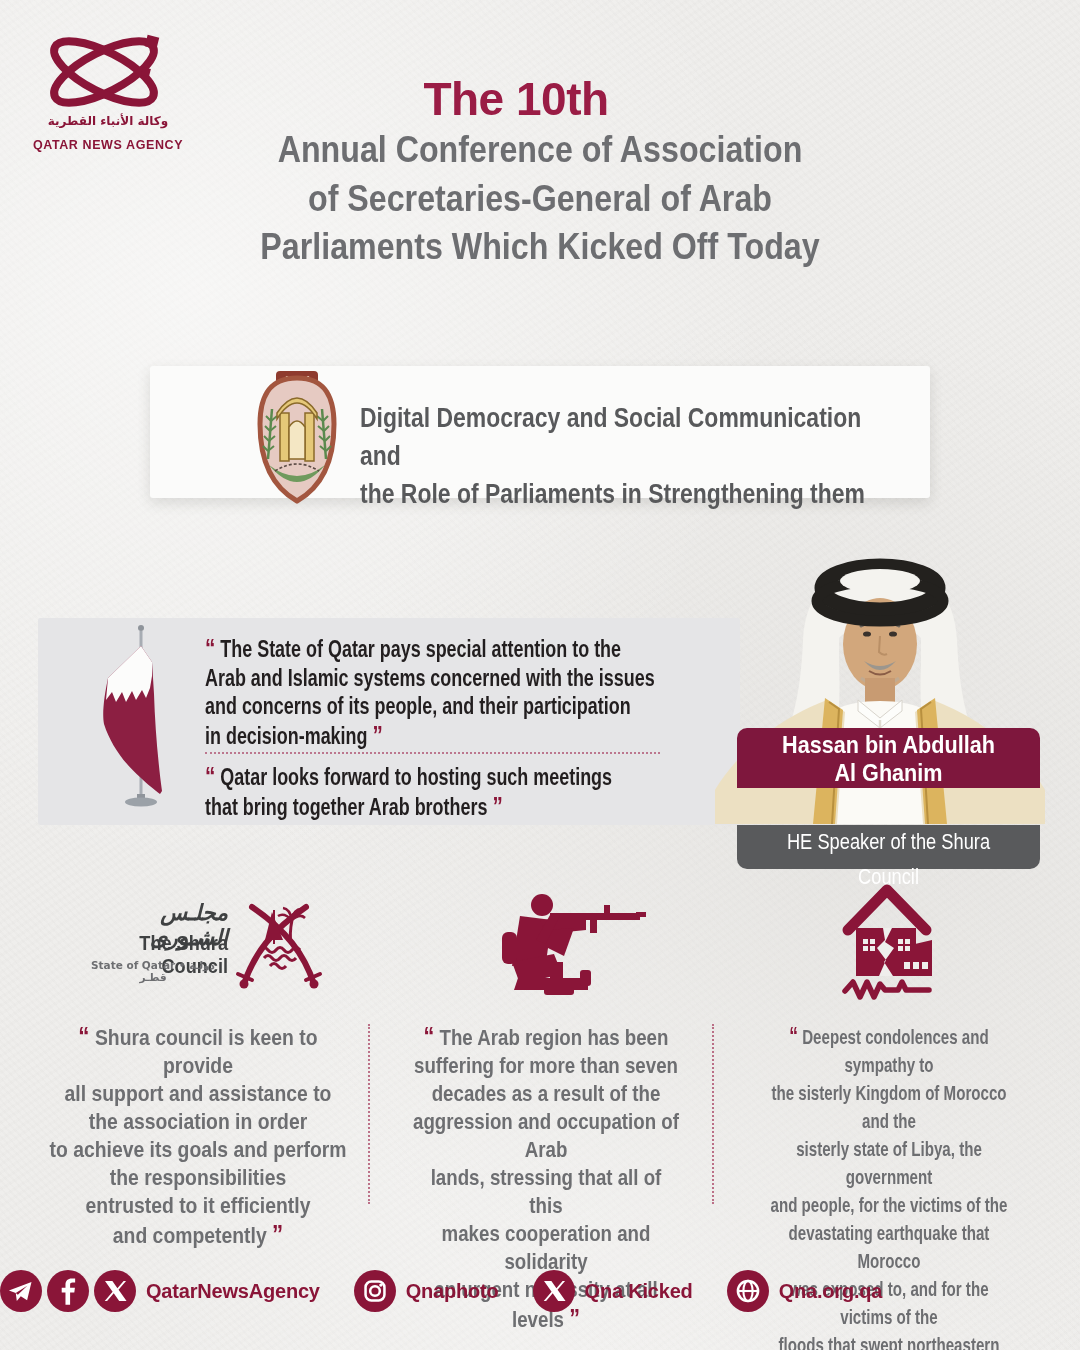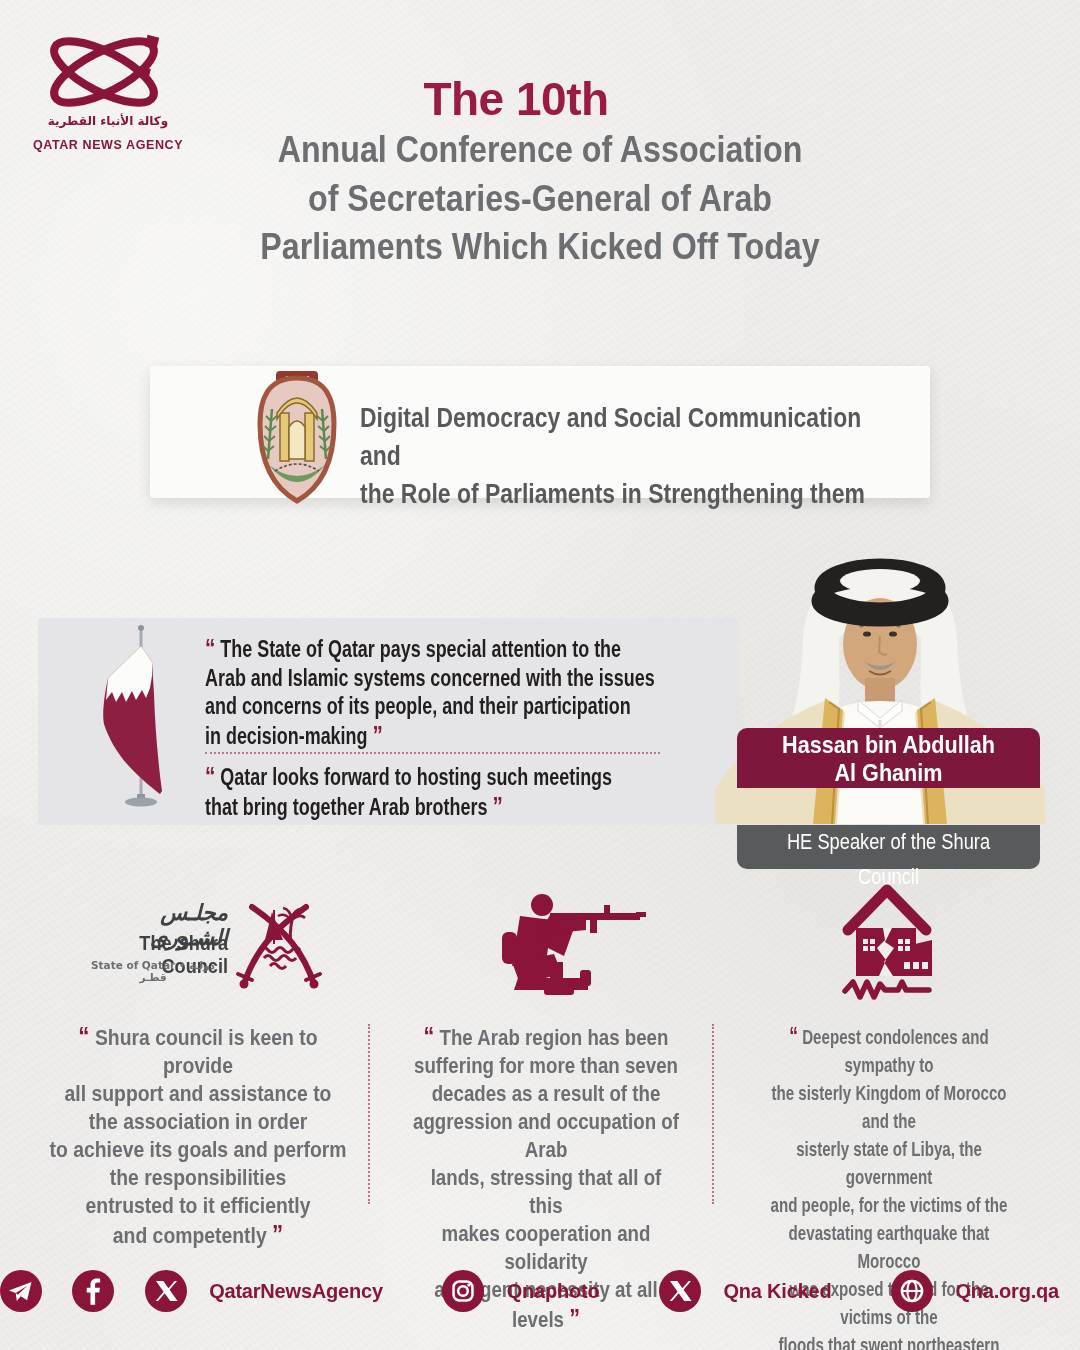--- a/index.html
+++ b/index.html
@@ -52,21 +52,21 @@
   .sh-sub{font-size:10.5px;font-weight:600;color:#6d6e71;text-align:center;width:150px;}
 
   
   .col{font-weight:bold;color:#6d6e71;text-align:center;line-height:28px;}
   .col1{left:28px;top:1022px;width:340px;font-size:22px;transform:scaleX(.88);}
   .col2{left:388px;top:1022px;width:316px;font-size:22px;transform:scaleX(.85);}
   .col3{left:724px;top:1022px;width:330px;font-size:21px;transform:scaleX(.72);}
   .vdots{top:1024px;height:180px;border-left:2px dotted rgba(154,28,69,.6);width:0;}
 
   
-  .social{left:0;top:1270px;width:1059px;display:flex;justify-content:space-between;align-items:center;}
+  .social{left:0;top:1270px;width:1059px;display:flex;justify-content:flex-start;align-items:center;}
   .sdisc{width:42px;height:42px;flex:0 0 auto;}
   .slabel{font-size:20px;font-weight:bold;color:#8A1538;margin:0 0 0 10px;letter-spacing:-.2px;}
   .sgap{width:34px;flex:0 0 auto;}
   .tgap{width:5px;flex:0 0 auto;}
 </style>
 </head>
 <body>
 
 <div id="page">
 

